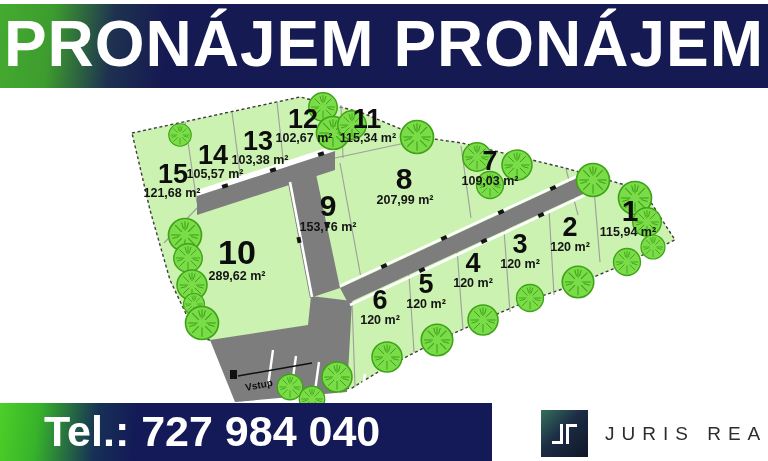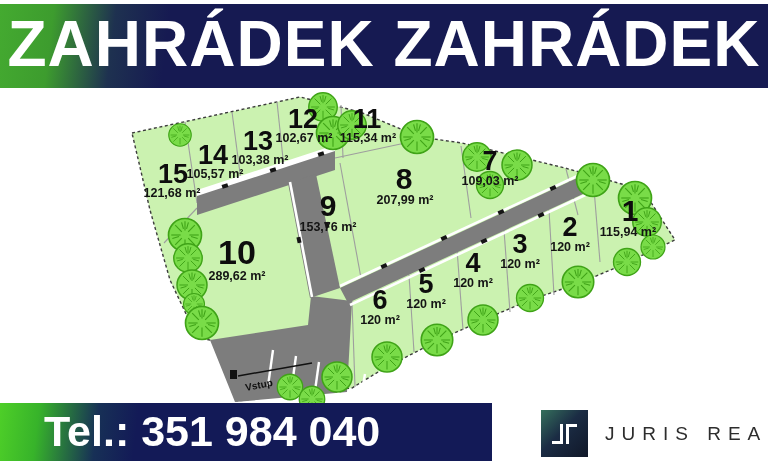--- a/index.html
+++ b/index.html
@@ -57,21 +57,21 @@
     margin-left:17px;color:#2d2d2d;font-size:19px;font-weight:400;
     letter-spacing:7px;white-space:nowrap;
   }
 </style>
 </head>
 <body>
 
 <div class="stage">
 
   <div class="top-banner">
-    <div class="title">ZAHRÁDEK ZAHRÁDEK</div>
+    <div class="title">PRONÁJEM PRONÁJEM</div>
   </div>
 
   <svg class="map-svg" width="768" height="315" viewBox="0 88 768 315" xmlns="http://www.w3.org/2000/svg">
     <defs>
       <g id="tree">
         <circle class="tree-body" r="15"></circle>
         <g class="tree-vein">
           <line x1="4" y1="0" x2="12.5" y2="0"></line>
             <line x1="-4" y1="0" x2="-12.5" y2="0"></line>
           <line x1="0" y1="4" x2="0" y2="12.5"></line>
@@ -205,21 +205,21 @@
     </g>
 
     <g>
       <rect x="230" y="370" width="7" height="9" fill="#111111"></rect>
       <line x1="238" y1="376" x2="312" y2="363" stroke="#111111" stroke-width="1.5"></line>
       <text class="vstup-text" transform="translate(246,391) rotate(-11)">Vstup</text>
     </g>
   </svg>
 
   <div class="phone-banner">
-    <div class="phone">Tel.: 351 984 040</div>
+    <div class="phone">Tel.: 727 984 040</div>
   </div>
 
   <div class="brand">
     <div class="logo-square">
       <span class="glyph1"></span>
         <span class="glyph2"></span>
     </div>
     <div class="brand-text">JURIS REAL</div>
   </div>
 

